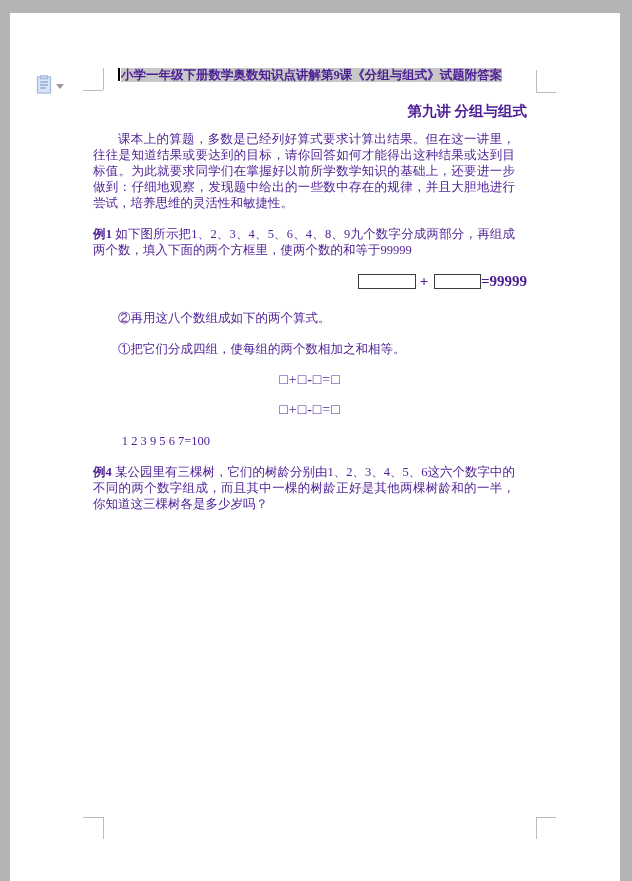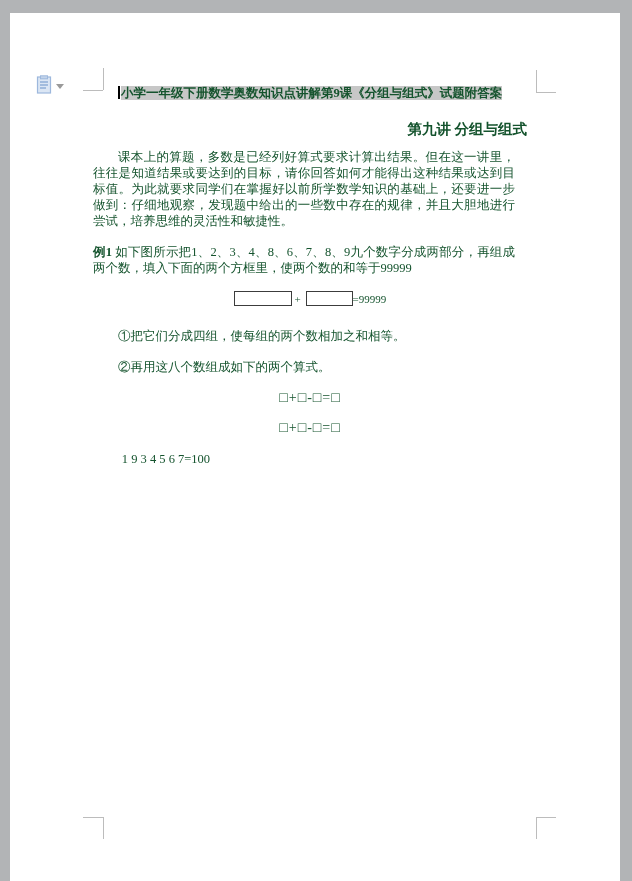--- a/index.html
+++ b/index.html
@@ -8,29 +8,29 @@
   .page{position:absolute;left:10px;top:13px;width:610px;height:868px;background:#ffffff;}
   
   .mark{position:absolute;background:#bcbcbc;}
   .mark.h{height:1px;width:20px;}
   .mark.v{width:1px;height:22px;}
   
   .paste-btn{position:absolute;left:36px;top:72px;width:44px;height:26px;display:flex;align-items:center;gap:3px;cursor:pointer;}
   .paste-btn svg{display:block;}
   .drop-arrow{width:0;height:0;border-left:4px solid transparent;border-right:4px solid transparent;border-top:5px solid #9a9a9a;margin-top:2px;}
   
-  .content{position:absolute;left:93px;top:86px;width:434px;color:#14532d;font-size:12.5px;line-height:16px;text-align:justify;}
+  .content{position:absolute;left:93px;top:68px;width:434px;color:#4c1d95;font-size:12.5px;line-height:16px;text-align:justify;}
   .title-line{text-align:center;font-weight:bold;font-size:12.5px;line-height:15px;margin:0 0 19px 0;}
   .caret{display:inline-block;width:2px;height:13px;background:#000;vertical-align:-2px;margin-right:1px;}
   .hl{background:#c7c7c7;}
   .doc-heading{text-align:right;font-weight:bold;font-size:14.5px;margin:0 0 11px 0;line-height:18px;}
   p.body{margin:0 12px 15px 0;}
   p.indent{text-indent:2em;}
   .ex-label{font-weight:bold;font-family:Liberation Serif, serif;}
-  .formula-row{text-align:center;margin:13px 0 21px 0;font-size:11px;}
+  .formula-row{text-align:right;margin:13px 0 21px 0;font-size:15px;font-weight:bold;}
   .ans-box{display:inline-block;border:1px solid #3c3c3c;vertical-align:-3px;background:#fff;}
   .ans-box.b1{width:56px;height:13px;}
   .ans-box.b2{width:45px;height:13px;margin-left:2px;}
   .sub-item{margin:0 0 18px 0;padding-left:2em;}
   .box-formula{text-align:center;margin:0 0 14px 0;font-size:14px;letter-spacing:1px;}
   .num-line{margin:0 0 16px 0;padding-left:2.3em;}
 </style>
 </head>
 <body>
 
@@ -63,34 +63,35 @@
   <div class="content">
 
     <div class="title-line">
       <span class="caret"></span><span class="hl">小学一年级下册数学奥数知识点讲解第9课《分组与组式》试题附答案</span>
     </div>
 
     <div class="doc-heading">第九讲 分组与组式</div>
 
     <p class="body indent">课本上的算题，多数是已经列好算式要求计算出结果。但在这一讲里，往往是知道结果或要达到的目标，请你回答如何才能得出这种结果或达到目标值。为此就要求同学们在掌握好以前所学数学知识的基础上，还要进一步做到：仔细地观察，发现题中给出的一些数中存在的规律，并且大胆地进行尝试，培养思维的灵活性和敏捷性。</p>
 
-    <p class="body"><span class="ex-label">例1</span> <span>如下图所示把1、2、3、4、8、6、7、8、9九个数字分成两部分，再组成两个数，填入下面的两个方框里，使两个数的和等于99999</span></p>
+    <p class="body"><span class="ex-label">例1</span> <span>如下图所示把1、2、3、4、5、6、4、8、9九个数字分成两部分，再组成两个数，填入下面的两个方框里，使两个数的和等于99999</span></p>
 
     <div class="formula-row">
       <span class="ans-box b1"></span>
       <span>+</span>
       <span class="ans-box b2"></span><span>=99999</span>
     </div>
 
 
+    <p class="body sub-item">②再用这八个数组成如下的两个算式。</p>
     <p class="body sub-item">①把它们分成四组，使每组的两个数相加之和相等。</p>
-    <p class="body sub-item">②再用这八个数组成如下的两个算式。</p>
 
     <div class="box-formula">□+□-□=□</div>
     <div class="box-formula" style="margin-bottom:15px;">□+□-□=□</div>
 
 
-    <p class="body num-line">1 9 3 4 5 6 7=100</p>
+    <p class="body num-line">1 2 3 9 5 6 7=100</p>
 
+    <p class="body"><span class="ex-label">例4</span> <span>某公园里有三棵树，它们的树龄分别由1、2、3、4、5、6这六个数字中的不同的两个数字组成，而且其中一棵的树龄正好是其他两棵树龄和的一半，你知道这三棵树各是多少岁吗？</span></p>
 
   </div>
 
 </div>
 
 </body></html>

